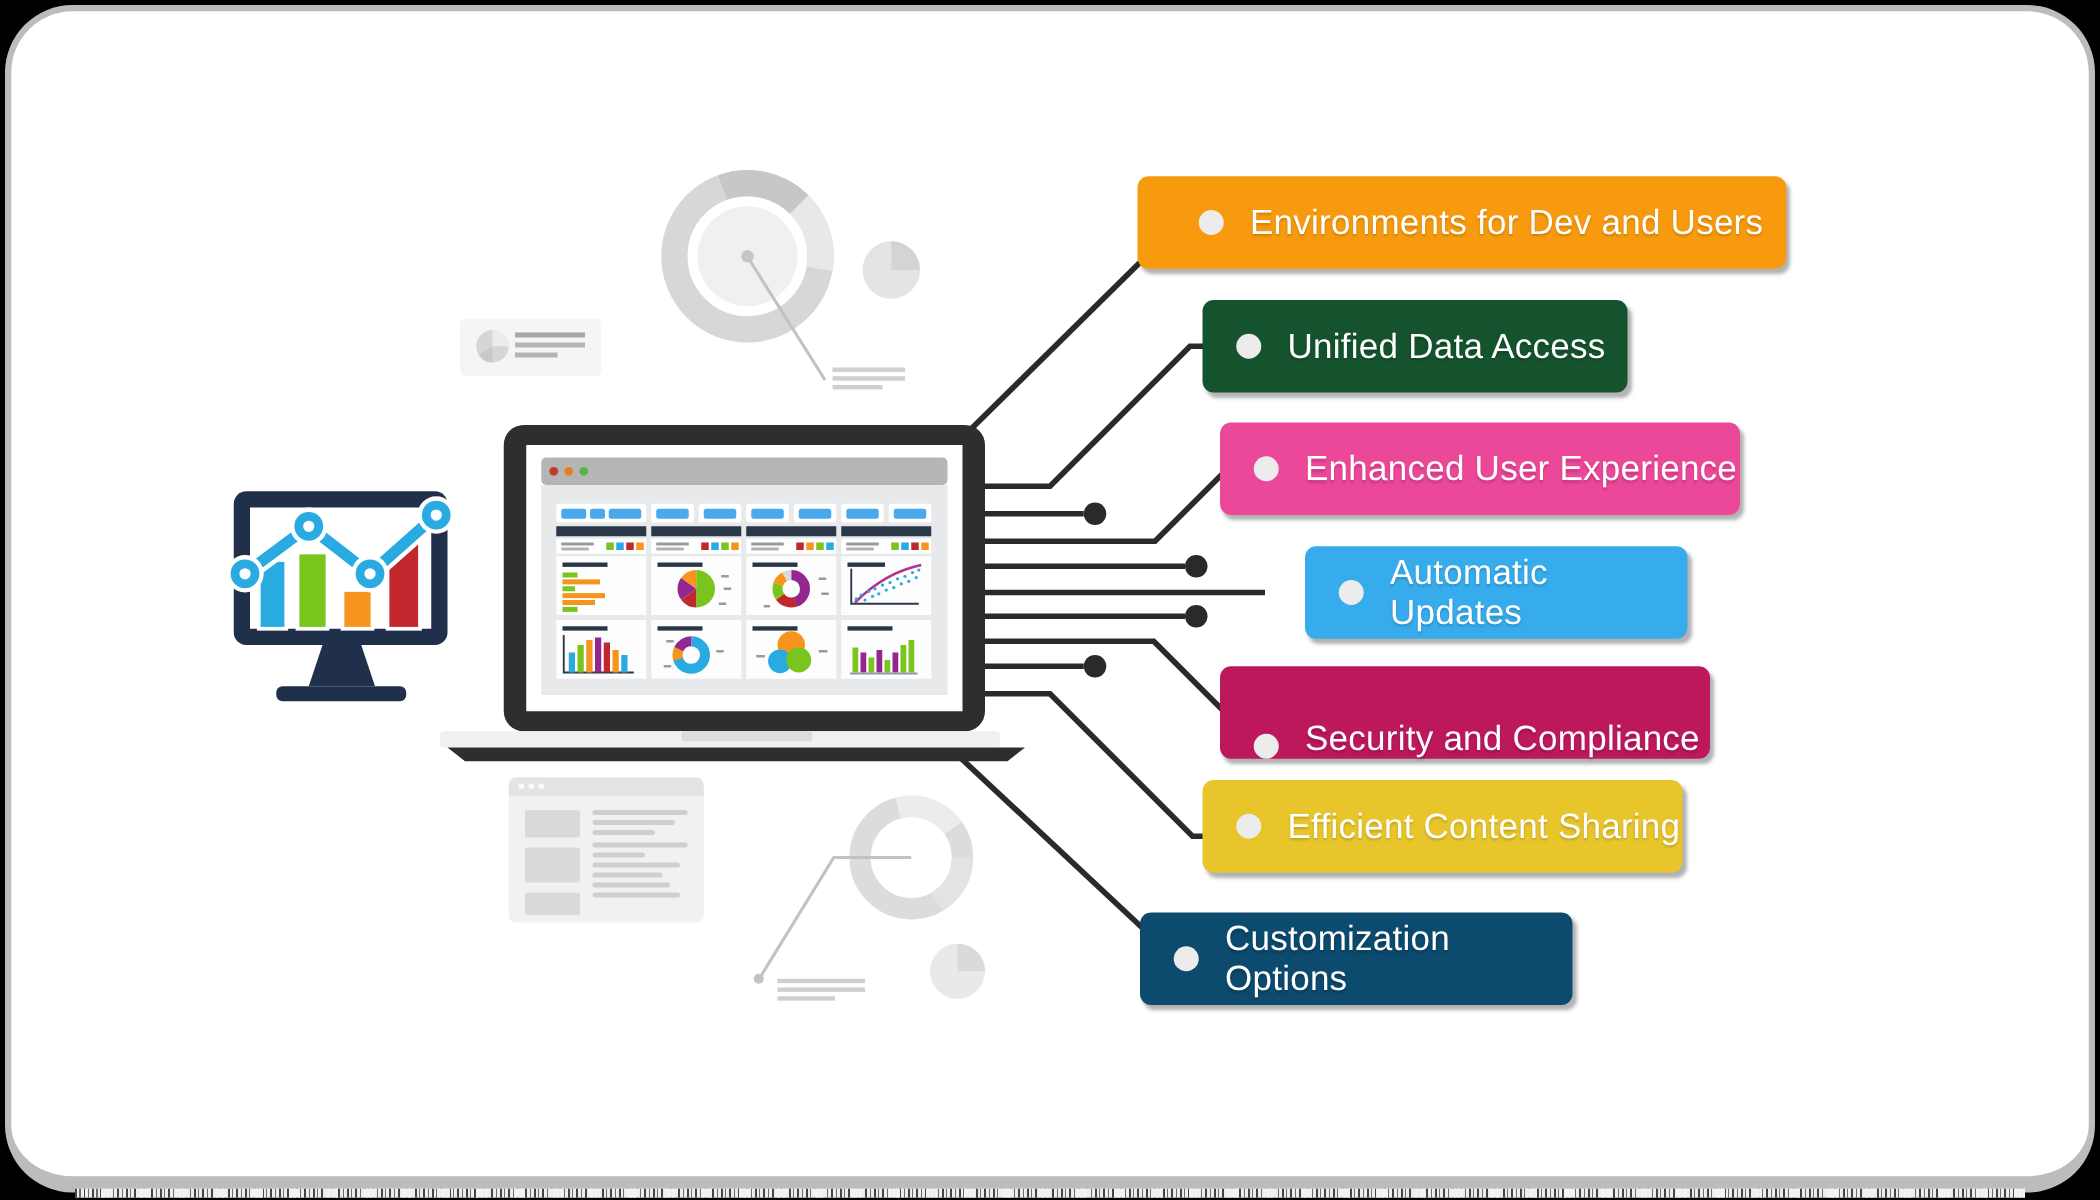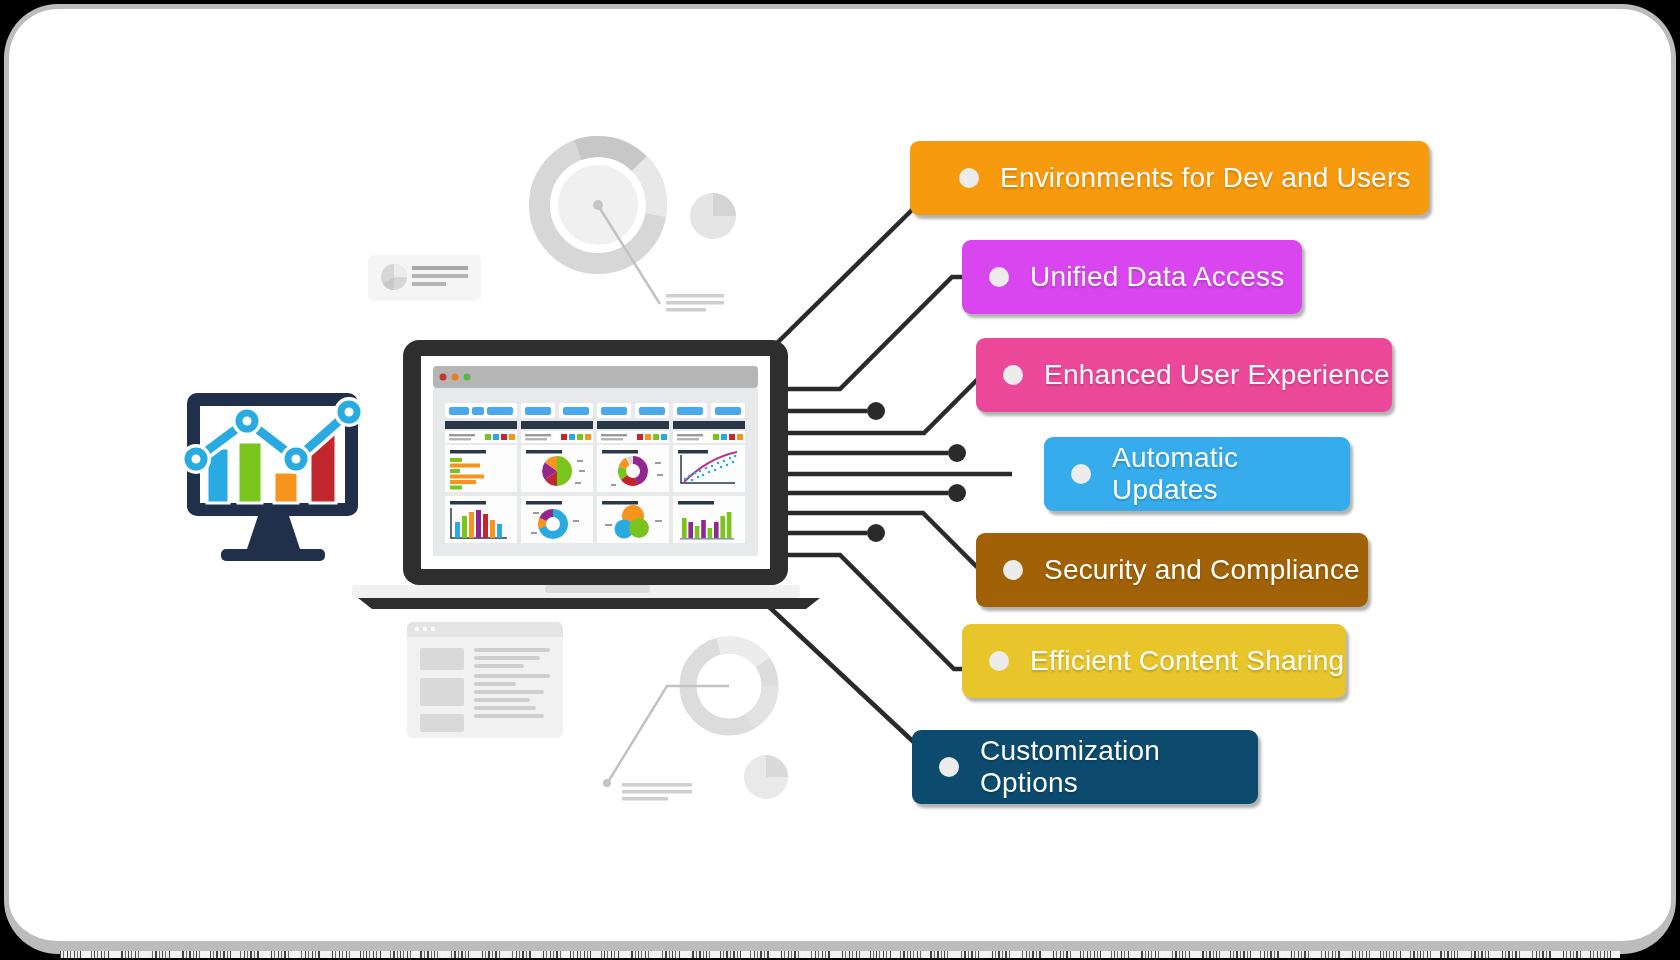--- a/index.html
+++ b/index.html
@@ -346,33 +346,33 @@
       <rect x="352" y="585" width="448" height="13" rx="3" fill="#f1f1f1"></rect>
       <rect x="545" y="585" width="105" height="8" rx="3" fill="#dcdcdc"></rect>
       <polygon points="358,598 820,598 806,609 372,609" fill="#2E2E2E"></polygon>
     </g>
   </svg>
 
   <div class="feature-box fb1" style="background-color: rgb(247, 154, 13);">
     <span class="bullet"></span>
     <span>Environments for Dev and Users</span>
   </div>
-  <div class="feature-box fb2" style="background-color: #d946ef;">
+  <div class="feature-box fb2" style="background-color: #14532d;">
     <span class="bullet"></span>
     <span>Unified Data Access</span>
   </div>
   <div class="feature-box fb3" style="background-color: #ec4899;">
     <span class="bullet"></span>
     <span>Enhanced User Experience</span>
   </div>
   <div class="feature-box fb4" style="background-color: rgb(54, 172, 236);">
     <span class="bullet"></span>
     <span>Automatic Updates</span>
   </div>
-  <div class="feature-box fb5" style="background-color: #a16207;">
+  <div class="feature-box fb5" style="background-color: #be185d; align-items: flex-end;">
     <span class="bullet"></span>
     <span>Security and Compliance</span>
   </div>
   <div class="feature-box fb6" style="background-color: rgb(231, 197, 43);">
     <span class="bullet"></span>
     <span>Efficient Content Sharing</span>
   </div>
   <div class="feature-box fb7" style="background-color: #0c4a6e;">
     <span class="bullet"></span>
     <span>Customization Options</span>

